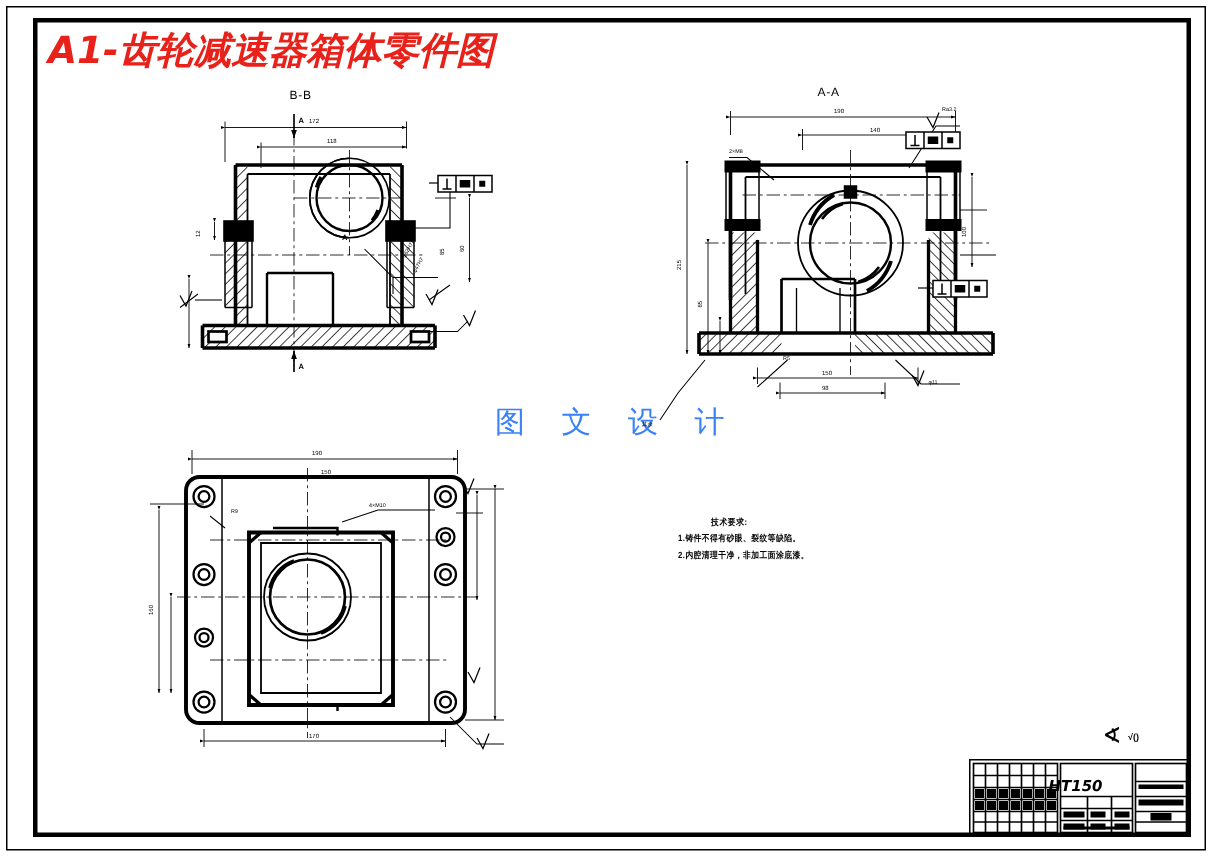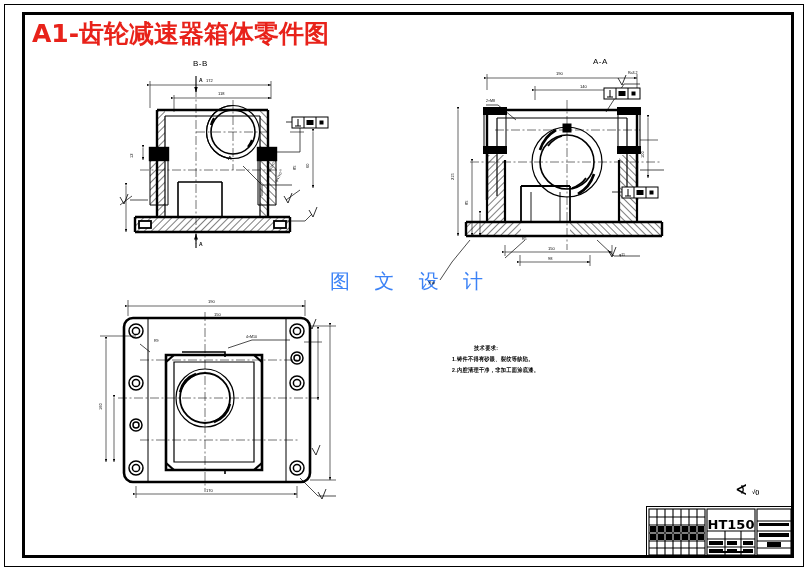--- a/index.html
+++ b/index.html
@@ -10,21 +10,21 @@
 
   
   .outer-border{position:absolute;left:4px;top:4px;width:800px;height:563px;
                 border:1px solid #000;box-sizing:border-box;}
   .inner-frame{position:absolute;left:22px;top:12px;width:772px;height:546px;
                border:3px solid #000;box-sizing:border-box;}
 
   
   .dwg-title{position:absolute;left:32px;top:17px;font-size:25px;font-weight:bold;
              color:#e8221a;letter-spacing:0px;white-space:nowrap;
-             font-family:"DejaVu Sans",sans-serif;}
+             font-family:"DejaVu Sans",sans-serif;font-style:italic;}
 
   
   .view-label{position:absolute;font-size:8px;font-weight:normal;color:#000;
               letter-spacing:.5px;}
 
   
   .watermark{position:absolute;left:330px;top:268px;font-size:20px;color:#3b82f6;
              letter-spacing:9px;white-space:nowrap;
              font-family:"DejaVu Serif",serif;}
 
@@ -36,40 +36,40 @@
                      letter-spacing:.3px;transform:scaleY(1.15);transform-origin:left top;}
 
   
   .dwg{position:absolute;left:0;top:0;width:808px;height:571px;
        pointer-events:none;}
 
   
   .title-block{position:absolute;left:646px;top:506px;width:146px;height:50px;
                border:1.6px solid #000;box-sizing:border-box;background:#fff;}
   .tb-svg{position:absolute;left:0;top:0;}
-  .tb-material{position:absolute;left:62px;top:10px;width:44px;height:15px;
+  .tb-material{position:absolute;left:48px;top:10px;width:44px;height:15px;
                display:flex;align-items:center;justify-content:center;
-               font-size:13px;font-weight:bold;color:#000;
+               font-size:10px;font-weight:bold;font-style:italic;color:#000;
                font-family:"DejaVu Sans",sans-serif;}
   .rough-mark{position:absolute;left:735px;top:481px;font-size:15px;font-weight:bold;
               color:#000;font-family:"DejaVu Sans",sans-serif;}
   .rough-sub{position:absolute;left:752px;top:489px;font-size:6px;font-weight:bold;color:#000;}
 </style>
 </head>
 <body>
 
 <div id="sheet">
 
   <div class="outer-border"></div>
   <div class="inner-frame"></div>
 
   <div class="dwg-title">A1-齿轮减速器箱体零件图</div>
 
   <div class="view-label" style="left:193px;top:59px;">B-B</div>
-  <div class="view-label" style="left:545px;top:57px;margin-left:48px;">A-A</div>
+  <div class="view-label" style="left:545px;top:57px;">A-A</div>
 
   <div class="watermark">图 文 设 计</div>
 
   <svg class="dwg" viewBox="0 0 808 571">
     <defs>
       <pattern id="hatchR" width="5" height="5" patternTransform="rotate(45)" patternUnits="userSpaceOnUse">
         <line x1="0" y1="0" x2="0" y2="5" stroke="#000" stroke-width="1"></line>
       </pattern>
       <pattern id="hatchL" width="5" height="5" patternTransform="rotate(-45)" patternUnits="userSpaceOnUse">
         <line x1="0" y1="0" x2="0" y2="5" stroke="#000" stroke-width="1"></line>

